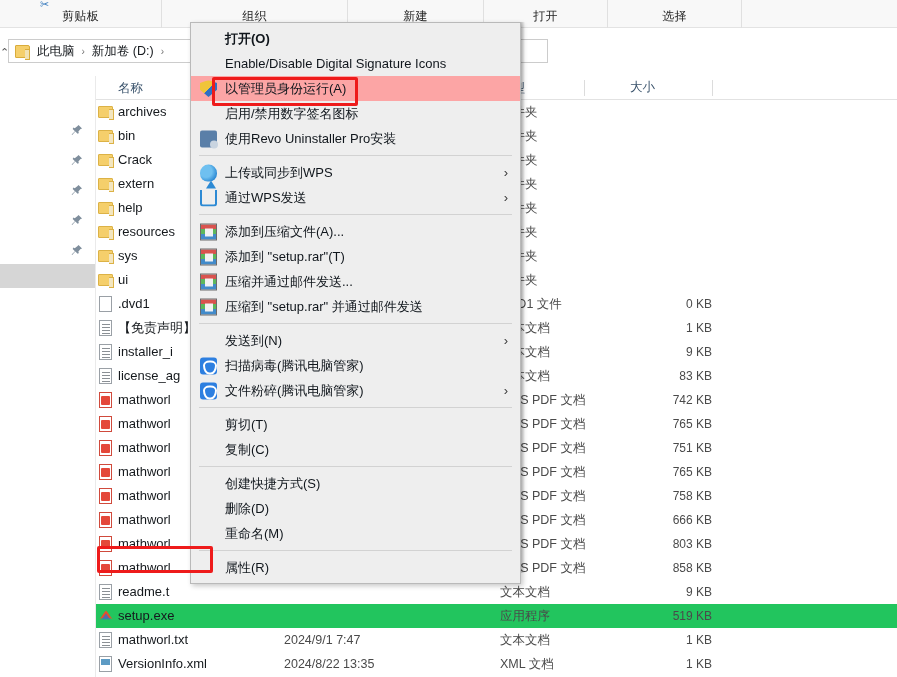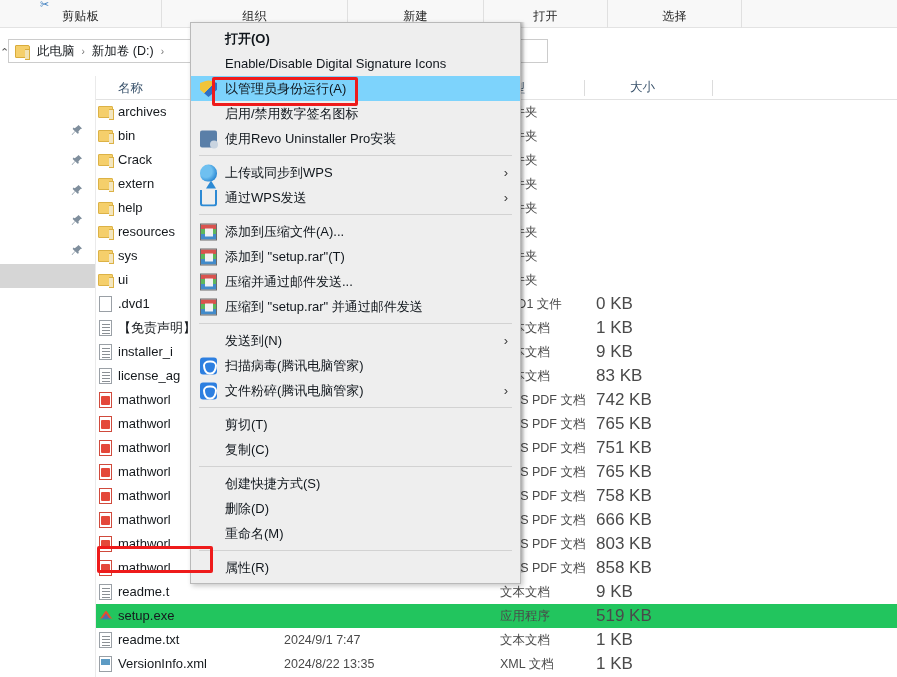--- a/index.html
+++ b/index.html
@@ -183,23 +183,23 @@
     left: 404px; top: 0;
     height: 24px; line-height: 24px;
     font-size: 12.5px;
     color: #4a4a4a;
     white-space: nowrap;
   }
   .cell-size {
     position: absolute;
     left: 500px; top: 0;
     width: 116px;
-    text-align: left;
+    text-align: right;
     height: 24px; line-height: 24px;
-    font-size: 17px;
+    font-size: 12px;
     color: #4a4a4a;
     white-space: nowrap;
   }
   .ic {
     position: absolute;
     left: 2px; top: 4px;
     width: 16px; height: 16px;
   }
   
   .ic-folder {
@@ -288,21 +288,21 @@
     display: flex;
     align-items: center;
     padding-left: 34px;
     padding-right: 10px;
     font-size: 13px;
     color: #10161c;
     white-space: nowrap;
   }
   .mi.bold { font-weight: bold; }
   .mi.hovered {
-    background: #7dd3fc;
+    background: #fca5a5;
   }
   .mi .mtext { flex: 0 0 auto; }
   .mi .arrow {
     position: absolute;
     right: 12px;
     font-size: 13px;
     color: #3a3a3a;
     font-weight: 300;
   }
   .mi .micon {
@@ -592,21 +592,21 @@
         <span class="ic ic-exe"><svg width="16" height="16" viewBox="0 0 16 16">
             <path d="M1.5 11 C4 9 5.5 4.5 8 2.5 C10.5 4.5 12 9 14.5 11 C12 9.8 10 9.6 8 10.6 C6 9.6 4 9.8 1.5 11 Z" fill="#e8502a"></path>
             <path d="M3 12 C5 10.6 6.6 7 8 5.6 C9.4 7 11 10.6 13 12 C11 11.2 9.3 11 8 11.6 C6.7 11 5 11.2 3 12 Z" fill="#3f6fbf" opacity="0.85"></path>
           </svg></span>
         <span class="cell-name">setup.exe</span>
         <span class="cell-type">应用程序</span>
         <span class="cell-size">519 KB</span>
       </div>
       <div class="row" style="top: 528px;">
         <span class="ic ic-txt"></span>
-        <span class="cell-name">readme.txt</span>
+        <span class="cell-name">mathworl.txt</span>
         <span class="cell-date">2024/9/1 7:47</span>
         <span class="cell-type">文本文档</span>
         <span class="cell-size">1 KB</span>
       </div>
       <div class="row" style="top: 552px;">
         <span class="ic ic-xml"></span>
         <span class="cell-name">VersionInfo.xml</span>
         <span class="cell-date">2024/8/22 13:35</span>
         <span class="cell-type">XML 文档</span>
         <span class="cell-size">1 KB</span>

